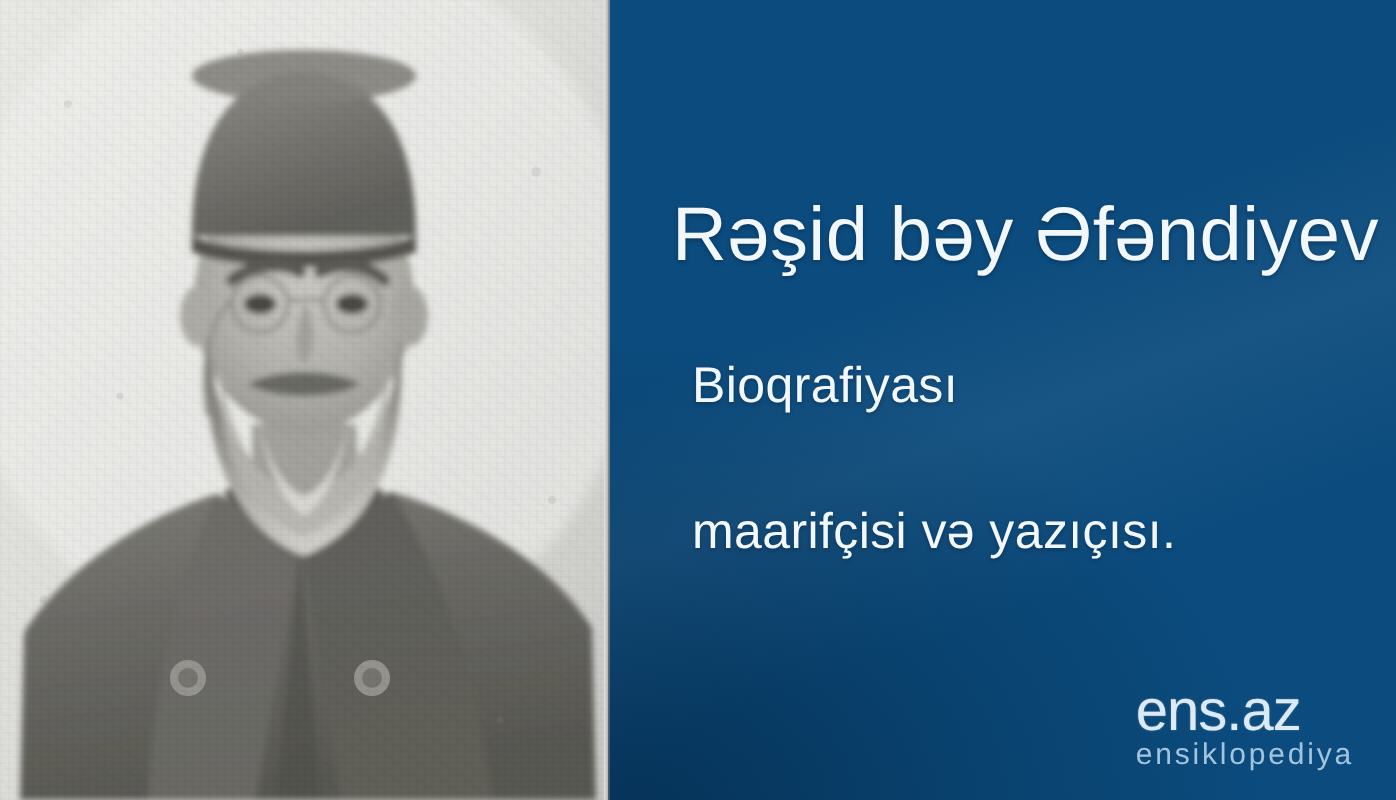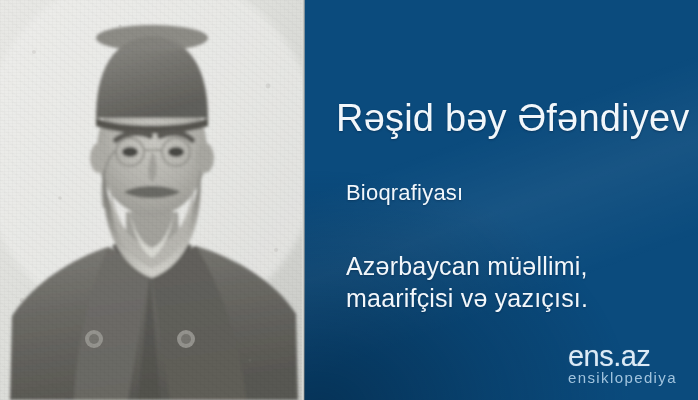--- a/index.html
+++ b/index.html
@@ -100,21 +100,21 @@
     letter-spacing: .2px;
     white-space: nowrap;
     text-shadow: 0 1px 2px rgba(0,18,40,.35);
   }
 
   .subtitle {
     position: absolute;
     left: 42px;
     top: 178px;
     color: #f2f7fb;
-    font-size: 22px;
+    font-size: 25px;
     line-height: 30px;
     font-weight: 400;
     letter-spacing: .2px;
     white-space: nowrap;
     text-shadow: 0 1px 2px rgba(0,18,40,.3);
   }
 
   .description {
     position: absolute;
     left: 42px;
@@ -272,21 +272,20 @@
 
   <div class="panel">
     <div class="panel-sheen"></div>
     <div class="panel-vignette"></div>
 
     <h1 class="title">Rəşid bəy Əfəndiyev</h1>
 
     <div class="subtitle">Bioqrafiyası</div>
 
     <div class="description">
-      <span class="line">Azərbaycan müəllimi,</span>
       <span class="line">maarifçisi və yazıçısı.</span>
     </div>
 
     <div class="logo">
       <span class="logo-main">ens.az</span>
       <span class="logo-sub">ensiklopediya</span>
     </div>
   </div>
 
 </div>

